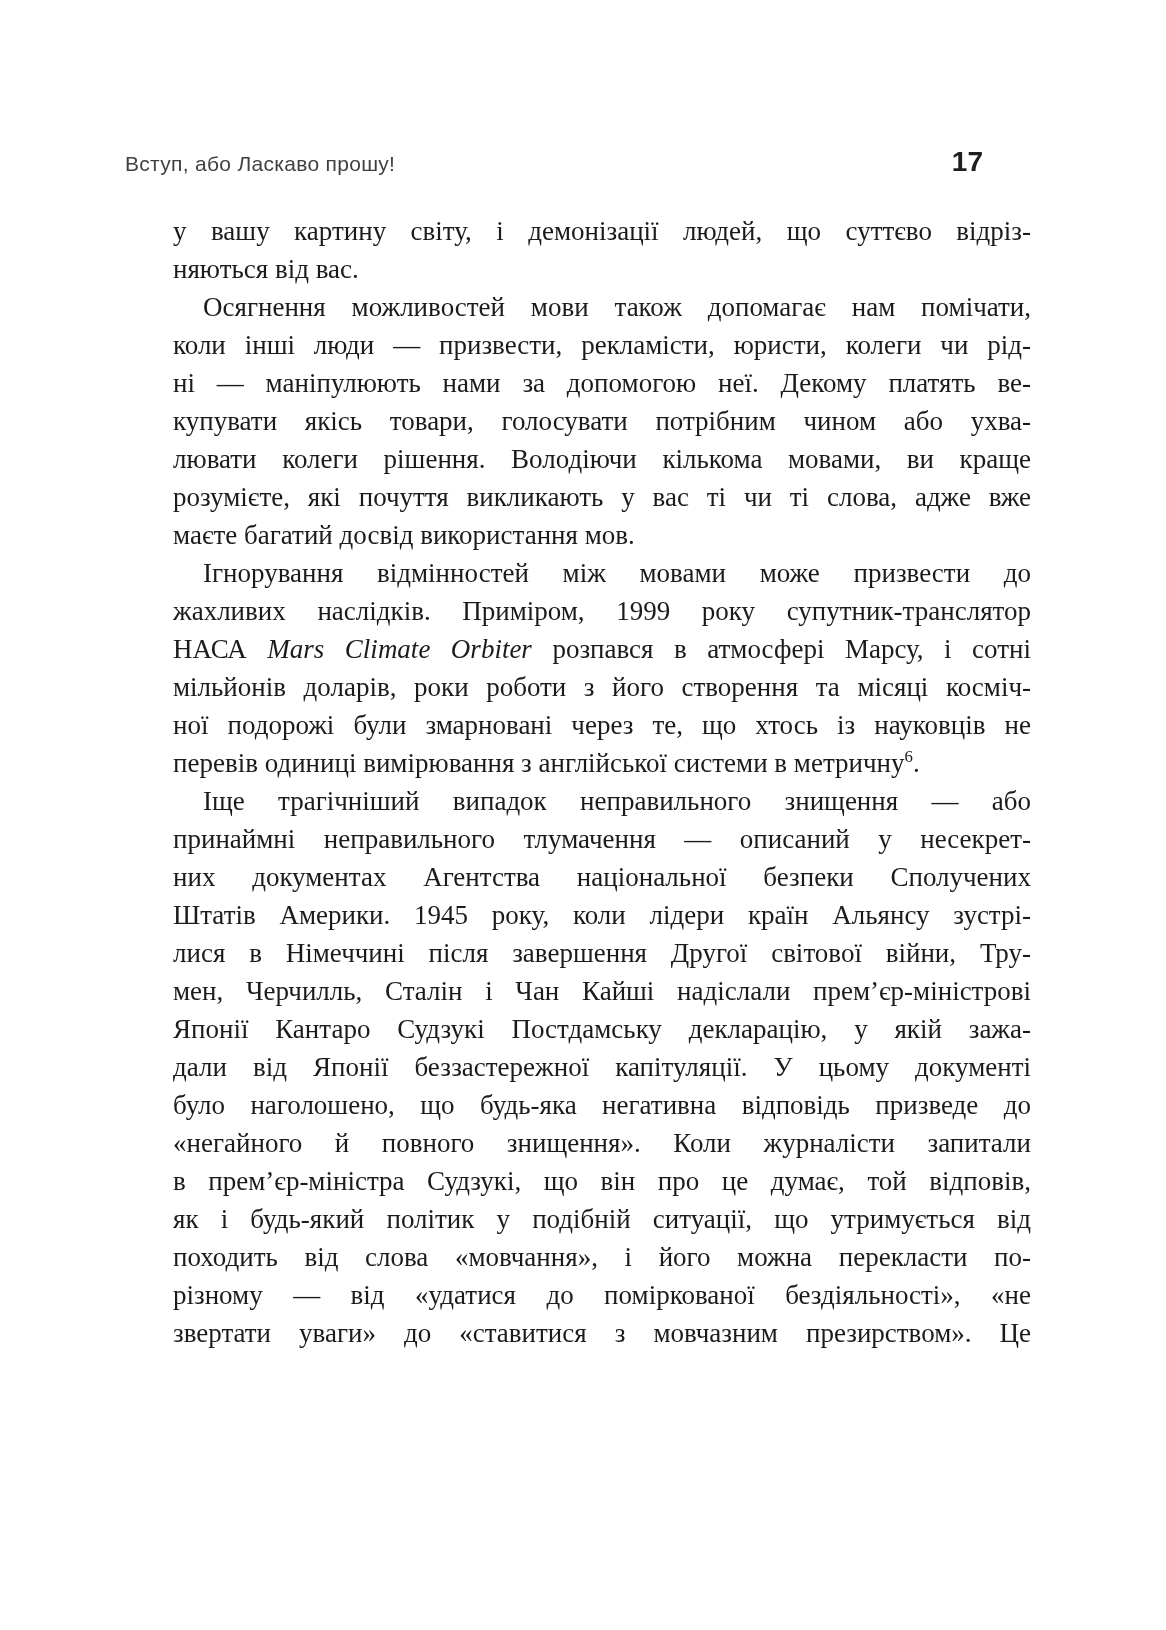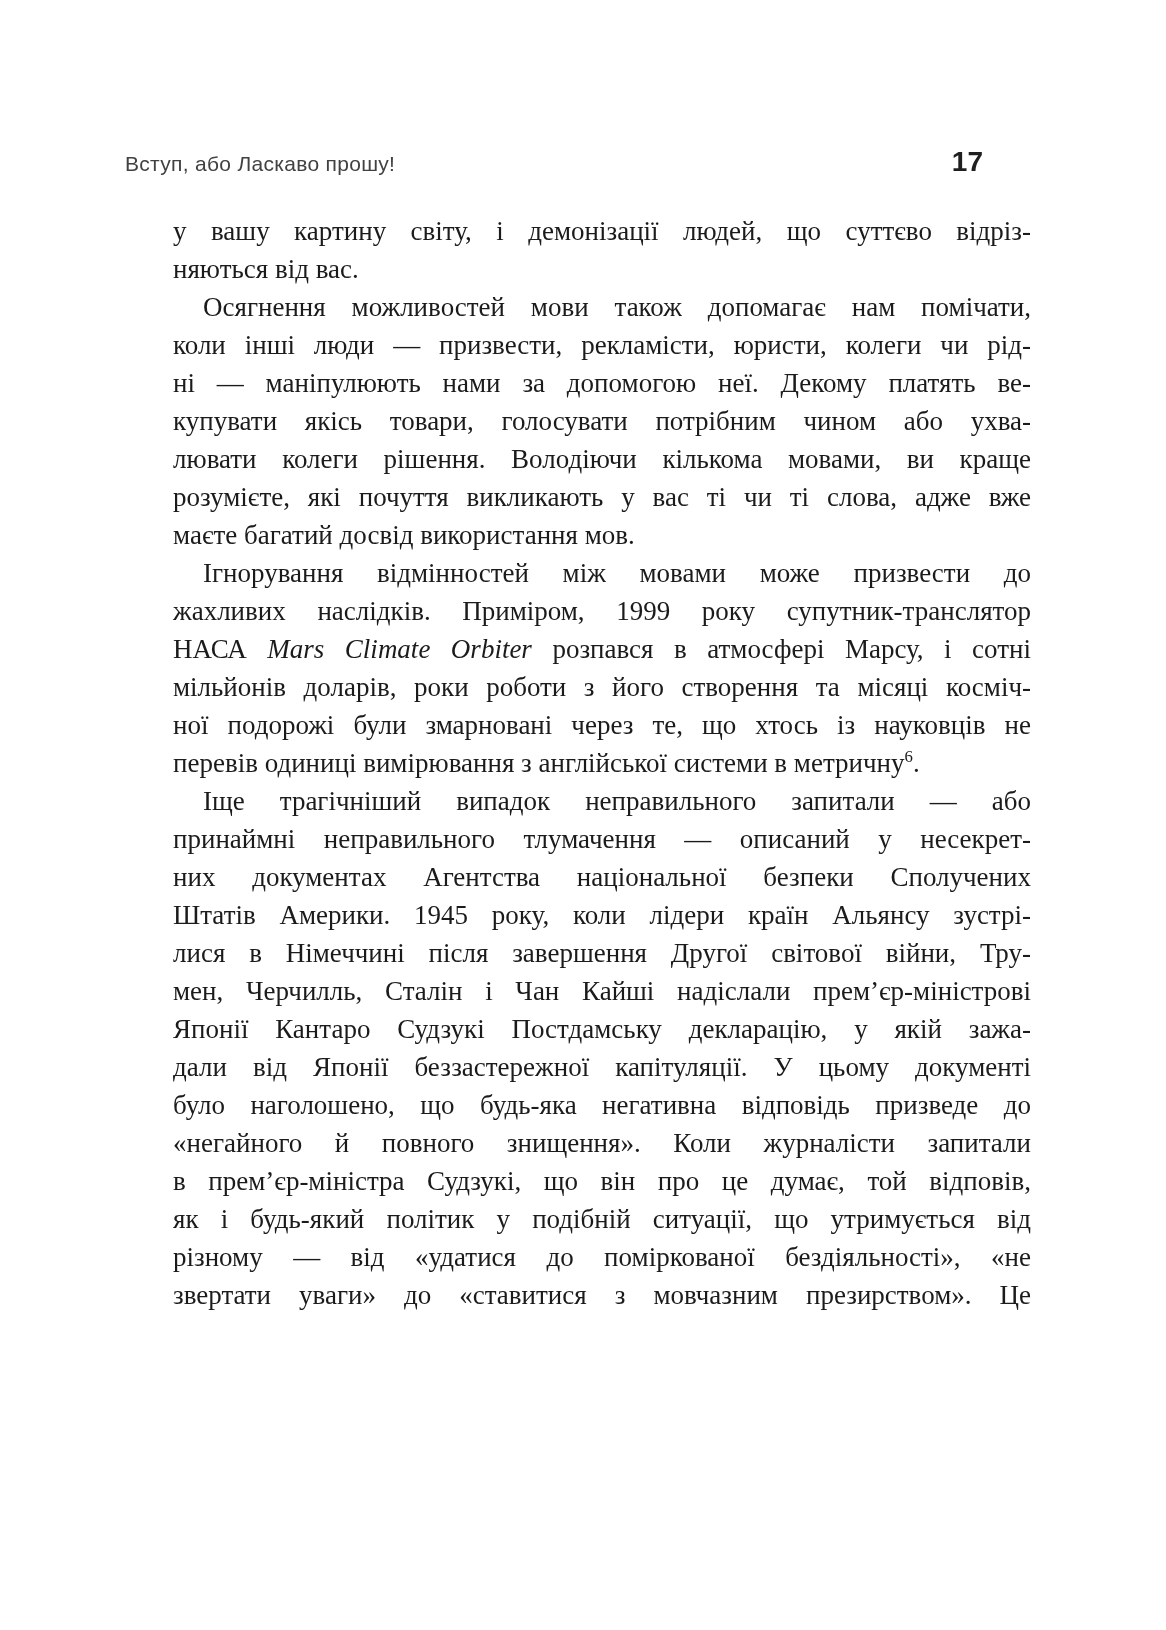--- a/index.html
+++ b/index.html
@@ -92,30 +92,31 @@
       </div>
       <div class="paragraph">
         <div class="line indent"><span>Ігнорування відмінностей між мовами може призвести до</span></div>
         <div class="line"><span>жахливих наслідків. Приміром, 1999 року супутник-транслятор</span></div>
         <div class="line"><span>НАСА </span><span class="seg-italic">Mars Climate Orbiter</span><span> розпався в атмосфері Марсу, і сотні</span></div>
         <div class="line"><span>мільйонів доларів, роки роботи з його створення та місяці косміч-</span></div>
         <div class="line"><span>ної подорожі були змарновані через те, що хтось із науковців не</span></div>
         <div class="line last"><span>перевів одиниці вимірювання з англійської системи в метричну</span><span class="seg-sup">6</span><span>.</span></div>
       </div>
       <div class="paragraph">
-        <div class="line indent"><span>Іще трагічніший випадок неправильного запитали — або</span></div>
+        <div class="line indent"><span>Іще трагічніший випадок неправильного знищення — або</span></div>
         <div class="line"><span>принаймні неправильного тлумачення — описаний у несекрет-</span></div>
         <div class="line"><span>них документах Агентства національної безпеки Сполучених</span></div>
         <div class="line"><span>Штатів Америки. 1945 року, коли лідери країн Альянсу зустрі-</span></div>
         <div class="line"><span>лися в Німеччині після завершення Другої світової війни, Тру-</span></div>
         <div class="line"><span>мен, Черчилль, Сталін і Чан Кайші надіслали прем’єр-міністрові</span></div>
         <div class="line"><span>Японії Кантаро Судзукі Постдамську декларацію, у якій зажа-</span></div>
         <div class="line"><span>дали від Японії беззастережної капітуляції. У цьому документі</span></div>
         <div class="line"><span>було наголошено, що будь-яка негативна відповідь призведе до</span></div>
         <div class="line"><span>«негайного й повного знищення». Коли журналісти запитали</span></div>
         <div class="line"><span>в прем’єр-міністра Судзукі, що він про це думає, той відповів,</span></div>
         <div class="line"><span>як і будь-який політик у подібній ситуації, що утримується від</span></div>
+        <div class="line"><span>походить від слова «мовчання», і його можна перекласти по-</span></div>
         <div class="line"><span>різному — від «удатися до поміркованої бездіяльності», «не</span></div>
         <div class="line"><span>звертати уваги» до «ставитися з мовчазним презирством». Це</span></div>
       </div>
     </main>
 
 </div>
 
 </body></html>

